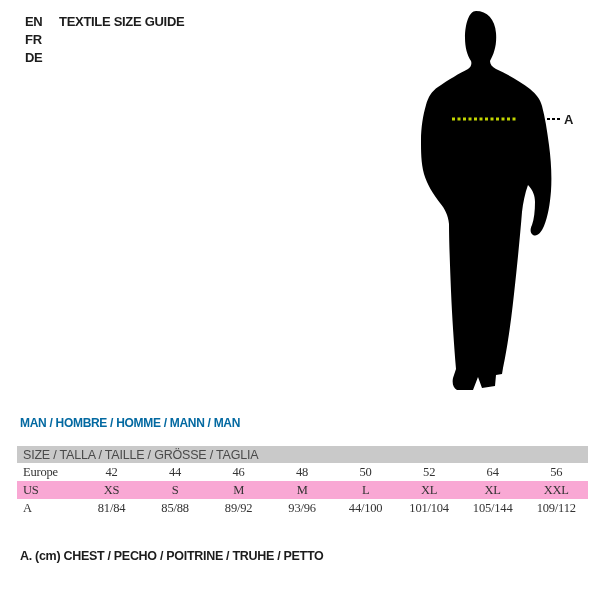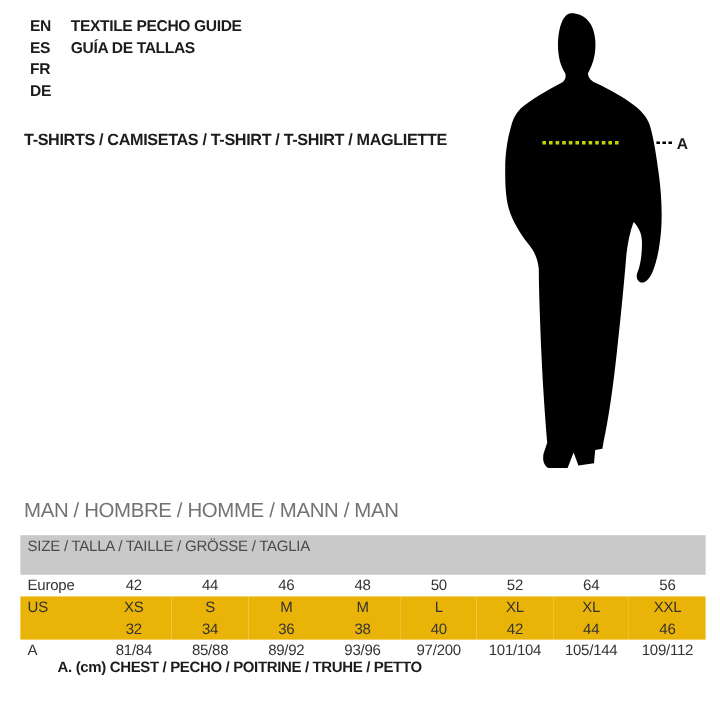--- a/index.html
+++ b/index.html
@@ -35,89 +35,84 @@
     color:#1c1c1c;
     white-space:nowrap;
   }
   
   .figure-wrap{
     position:absolute;left:395px;top:2px;width:205px;height:398px;
   }
   
   .section-title{
     position:absolute;left:20px;top:416px;
-    font-size:17px;font-weight:400;
-    letter-spacing:-0.3px;
-    color:#737373;
+    font-size:12px;font-weight:700;
+    letter-spacing:-0.3px;
+    color:#0369a1;
     white-space:nowrap;
   }
   
   .size-table{
     position:absolute;left:17px;top:446px;width:571px;
     border-collapse:collapse;
     table-layout:fixed;
     font-size:12.5px;
     letter-spacing:-0.2px;
     color:#333;
   }
   .size-table col.label-col{width:11%;}
   .size-table th{
     background:#c9c9c9;
     color:#4a4a4a;
     font-weight:400;
     text-align:left;
-    padding:0 0 16px 6px;
+    padding:0 0 0 6px;
     height:17px;
     font-size:12.5px;
     white-space:nowrap;
     overflow:hidden;
   }
   .size-table td{
     height:18px;
     padding:0;
     text-align:center;
     white-space:nowrap;
+    font-family:Liberation Serif, serif;
   }
   .size-table td.row-label{
     text-align:left;
     padding-left:6px;
   }
-  .size-table tr.shade td{background:#eab308;}
+  .size-table tr.shade td{background:#f9a8d4;}
   
   .footnote{
     position:absolute;left:20px;top:549px;
     font-size:12.5px;font-weight:700;
     letter-spacing:-0.3px;
     color:#1c1c1c;
     white-space:nowrap;
-    margin-left:28px;
   }
 </style>
 </head>
 <body>
 
 <div class="lang-block">
   <div class="lang-row">
     <span class="lang-code">EN</span>
-    <span class="lang-label">TEXTILE PECHO GUIDE</span>
-  </div>
-  <div class="lang-row">
-    <span class="lang-code">ES</span>
-    <span class="lang-label">GUÍA DE TALLAS</span>
+    <span class="lang-label">TEXTILE SIZE GUIDE</span>
   </div>
   <div class="lang-row">
     <span class="lang-code">FR</span>
   </div>
   <div class="lang-row">
     <span class="lang-code">DE</span>
   </div>
 </div>
 
 <div class="cat-block">
-  <div class="cat-line">T-SHIRTS / CAMISETAS / T-SHIRT / T-SHIRT / MAGLIETTE</div>
 </div>
 
 <div class="figure-wrap">
   <svg width="205" height="398" viewBox="0 0 205 398" xmlns="http://www.w3.org/2000/svg">
     <path fill="#000000" d="
       M 81,9
       C 92,9 100,17 101,31
       C 102,43 99,52 95,59
       C 95,62 97,65 101,67
       C 112,72 125,79 135,87
@@ -192,38 +187,27 @@
     <td class="row-label">US</td>
     <td>XS</td>
     <td>S</td>
     <td>M</td>
     <td>M</td>
     <td>L</td>
     <td>XL</td>
     <td>XL</td>
     <td>XXL</td>
   </tr>
-  <tr class="shade">
-    <td class="row-label"></td>
-    <td>32</td>
-    <td>34</td>
-    <td>36</td>
-    <td>38</td>
-    <td>40</td>
-    <td>42</td>
-    <td>44</td>
-    <td>46</td>
-  </tr>
   <tr>
     <td class="row-label">A</td>
     <td>81/84</td>
     <td>85/88</td>
     <td>89/92</td>
     <td>93/96</td>
-    <td>97/200</td>
+    <td>44/100</td>
     <td>101/104</td>
     <td>105/144</td>
     <td>109/112</td>
   </tr>
 </tbody>
   </table>
 
 <div class="footnote">A. (cm) CHEST / PECHO / POITRINE / TRUHE / PETTO</div>
 
 </body></html>

